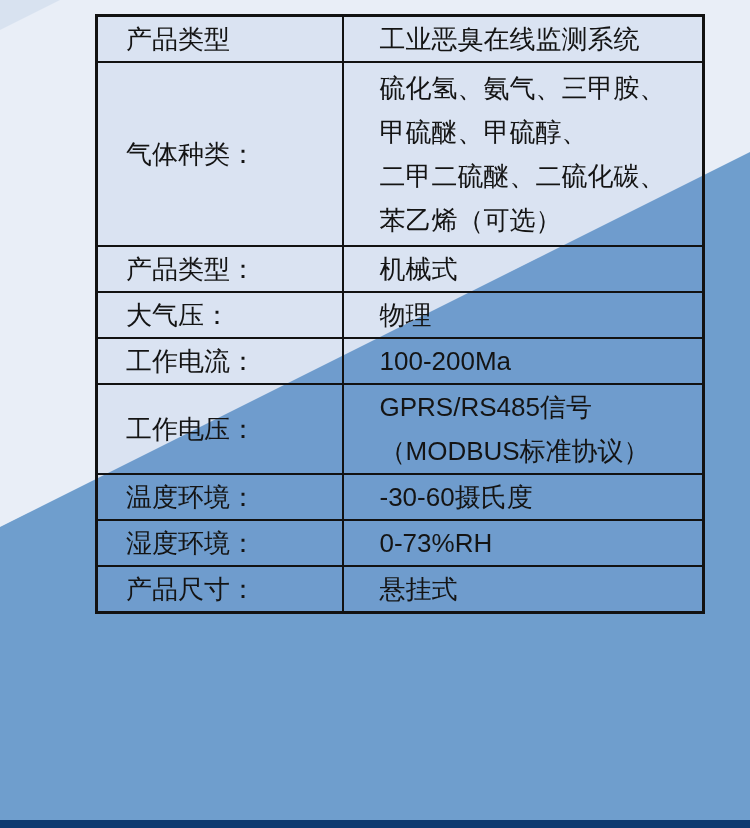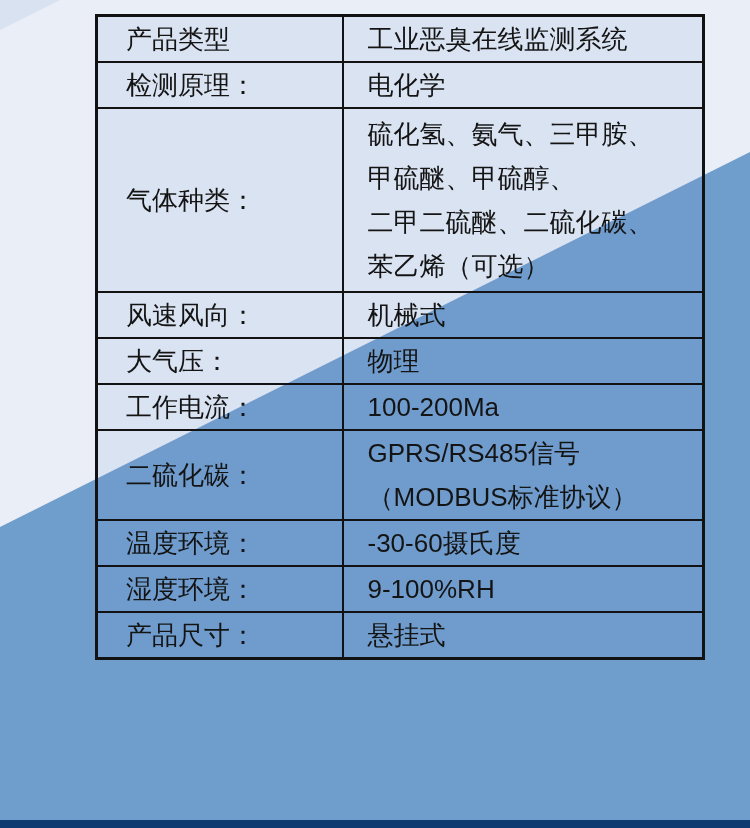--- a/index.html
+++ b/index.html
@@ -45,21 +45,21 @@
     border: 2px solid #121212;
     background: rgba(115, 150, 205, 0.12);
     color: #141414;
     font-size: 26px;
     line-height: 44px;
     vertical-align: middle;
     white-space: pre-line;
     overflow: hidden;
   }
   .spec-table td.label-cell { padding-left: 28px; }
-  .spec-table td.value-cell { padding-left: 24px; }
+  .spec-table td.value-cell { padding-left: 36px; }
   .spec-table tr           { height: 46px; }
   .spec-table tr.row-gas   { height: 184px; }
   .spec-table tr.row-signal{ height: 90px; }
 </style>
 </head>
 <body>
 
 <div class="bg-base"></div>
 <div class="corner-triangle"></div>
 <div class="bg-diagonal-blue"></div>
@@ -68,54 +68,50 @@
 <table class="spec-table">
   <colgroup>
     <col style="width:246px">
     <col style="width:361px">
   </colgroup>
   <tbody>
     <tr>
       <td class="label-cell">产品类型</td>
       <td class="value-cell">工业恶臭在线监测系统</td>
     </tr>
-    <tr>
-      <td class="label-cell">检测原理：</td>
-      <td class="value-cell">电化学</td>
-    </tr>
     <tr class="row-gas">
       <td class="label-cell">气体种类：</td>
       <td class="value-cell">硫化氢、氨气、三甲胺、
 甲硫醚、甲硫醇、
 二甲二硫醚、二硫化碳、
 苯乙烯（可选）</td>
     </tr>
     <tr>
-      <td class="label-cell">风速风向：</td>
+      <td class="label-cell">产品类型：</td>
       <td class="value-cell">机械式</td>
     </tr>
     <tr>
       <td class="label-cell">大气压：</td>
       <td class="value-cell">物理</td>
     </tr>
     <tr>
       <td class="label-cell">工作电流：</td>
       <td class="value-cell">100-200Ma</td>
     </tr>
     <tr class="row-signal">
-      <td class="label-cell">二硫化碳：</td>
+      <td class="label-cell">工作电压：</td>
       <td class="value-cell">GPRS/RS485信号
 （MODBUS标准协议）</td>
     </tr>
     <tr>
       <td class="label-cell">温度环境：</td>
       <td class="value-cell">-30-60摄氏度</td>
     </tr>
     <tr>
       <td class="label-cell">湿度环境：</td>
-      <td class="value-cell">9-100%RH</td>
+      <td class="value-cell">0-73%RH</td>
     </tr>
     <tr>
       <td class="label-cell">产品尺寸：</td>
       <td class="value-cell">悬挂式</td>
     </tr>
   </tbody>
 </table>
 
 </body></html>

